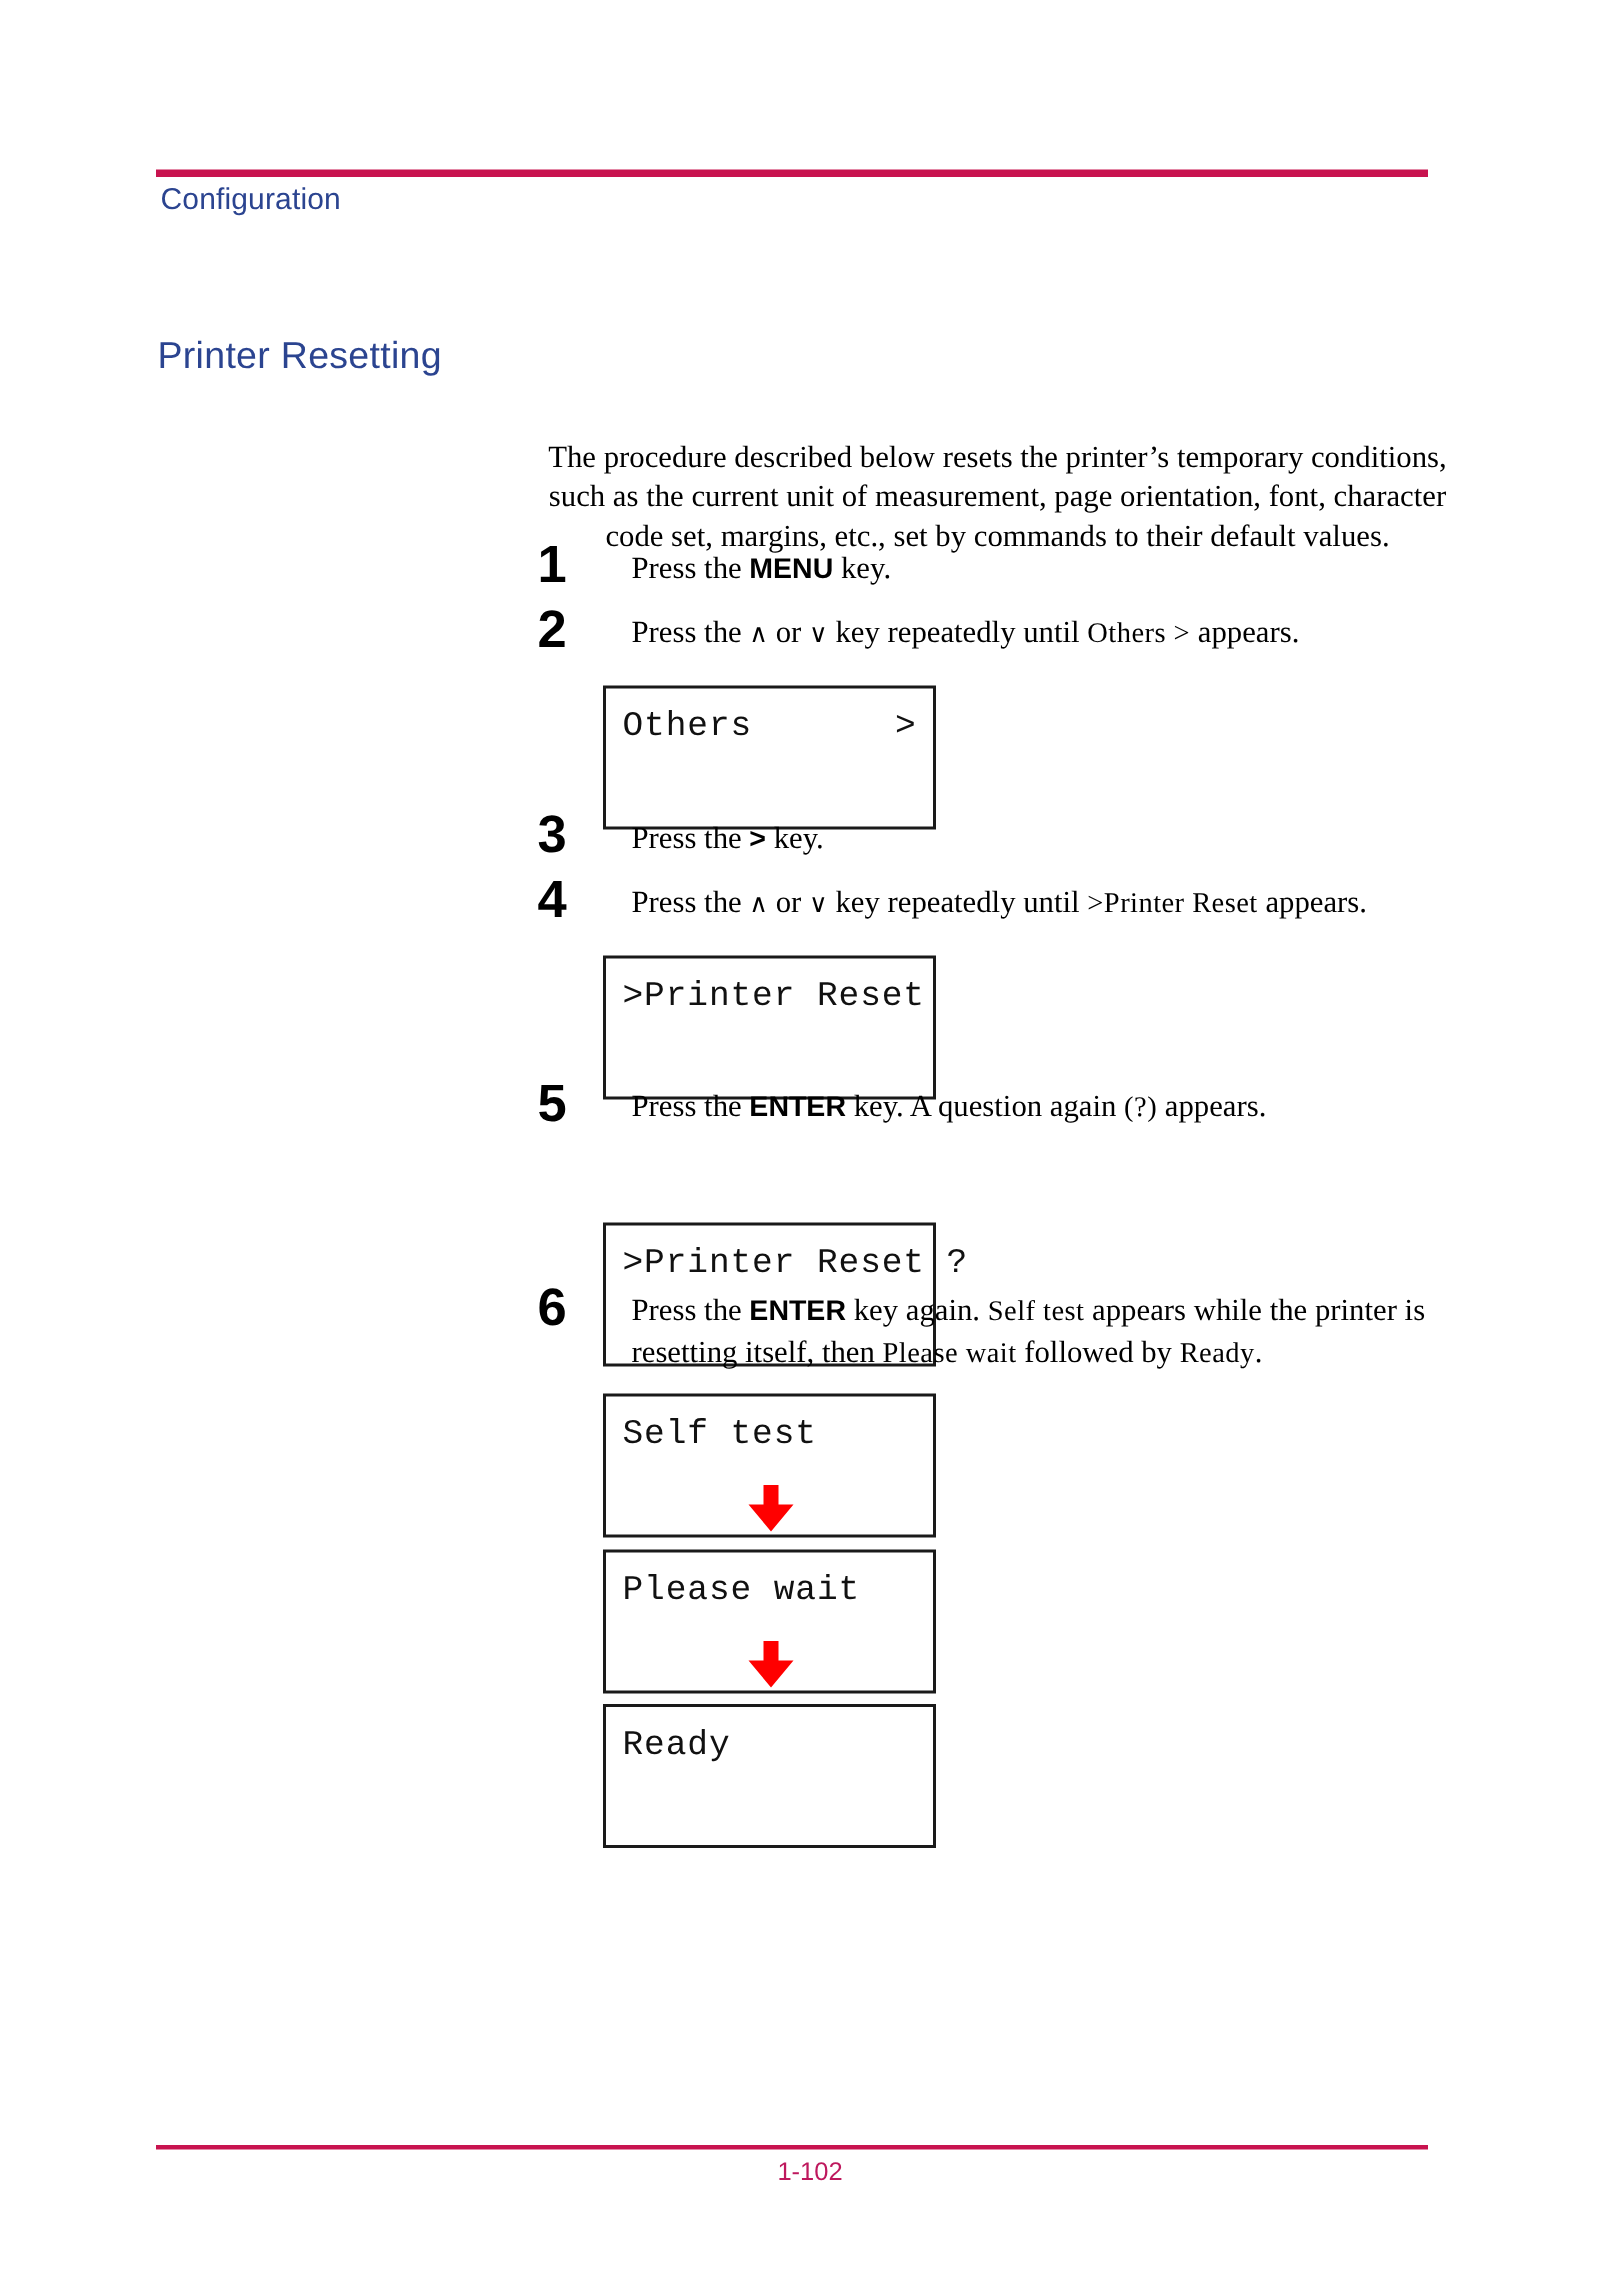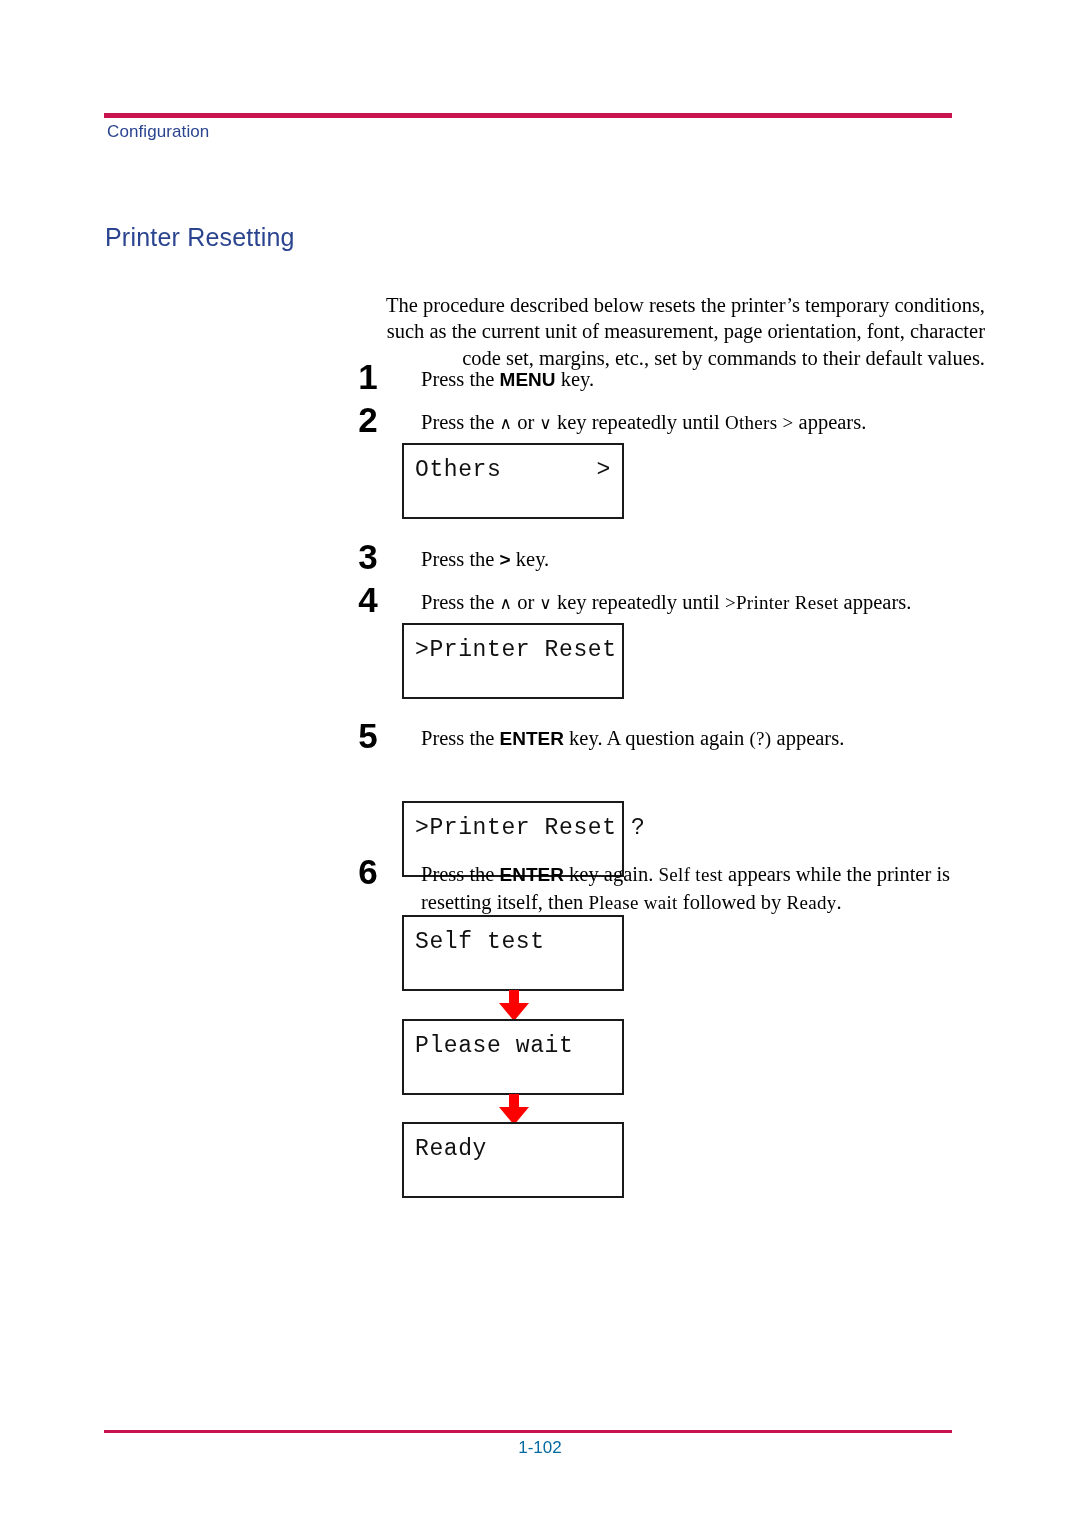--- a/index.html
+++ b/index.html
@@ -23,21 +23,21 @@
     top: 113px;
     width: 848px;
     height: 5px;
     background: #c8134f;
   }
   #running-head {
     position: absolute;
     left: 107px;
     top: 122px;
     font-family: "Liberation Sans", sans-serif;
-    font-size: 17px;
+    font-size: 20px;
     color: #2b4490;
     letter-spacing: 0.1px;
   }
 
   
   #page-title {
     position: absolute;
     left: 105px;
     top: 223px;
     font-family: "Liberation Sans", sans-serif;
@@ -48,21 +48,21 @@
   }
 
   
   #intro {
     position: absolute;
     left: 345px;
     top: 271px;
     width: 640px;
     font-size: 20.5px;
     line-height: 26.5px;
-    text-align: right;
+    text-align: center;
   }
 
   .step {
     position: absolute;
     left: 345px;
     width: 640px;
   }
   .step-num {
     position: absolute;
     left: 0;
@@ -93,24 +93,25 @@
   .glyph {
     font-family: "DejaVu Sans", sans-serif;
     font-size: 17px;
   }
 
   
   .lcd {
     position: absolute;
     left: 402px;
     width: 222px;
-    height: 76px;
+    height: 96px;
     border: 2px solid #1a1a1a;
     box-sizing: border-box;
     background: #ffffff;
+    margin-top: 14px;
   }
   .lcd-line {
     position: absolute;
     left: 11px;
     right: 11px;
     top: 12px;
     font-family: "Liberation Mono", monospace;
     font-size: 23px;
     line-height: 26px;
     letter-spacing: 0.6px;
@@ -140,21 +141,21 @@
     background: #c8134f;
   }
   #page-number {
     position: absolute;
     left: 0;
     top: 1438px;
     width: 1080px;
     text-align: center;
     font-family: "Liberation Sans", sans-serif;
     font-size: 17px;
-    color: #0369a1;
+    color: #be185d;
   }
 </style>
 </head>
 <body>
 
 <div id="header-rule"></div>
 <div id="running-head">Configuration</div>
 
 <div id="page-title">Printer Resetting</div>
 

